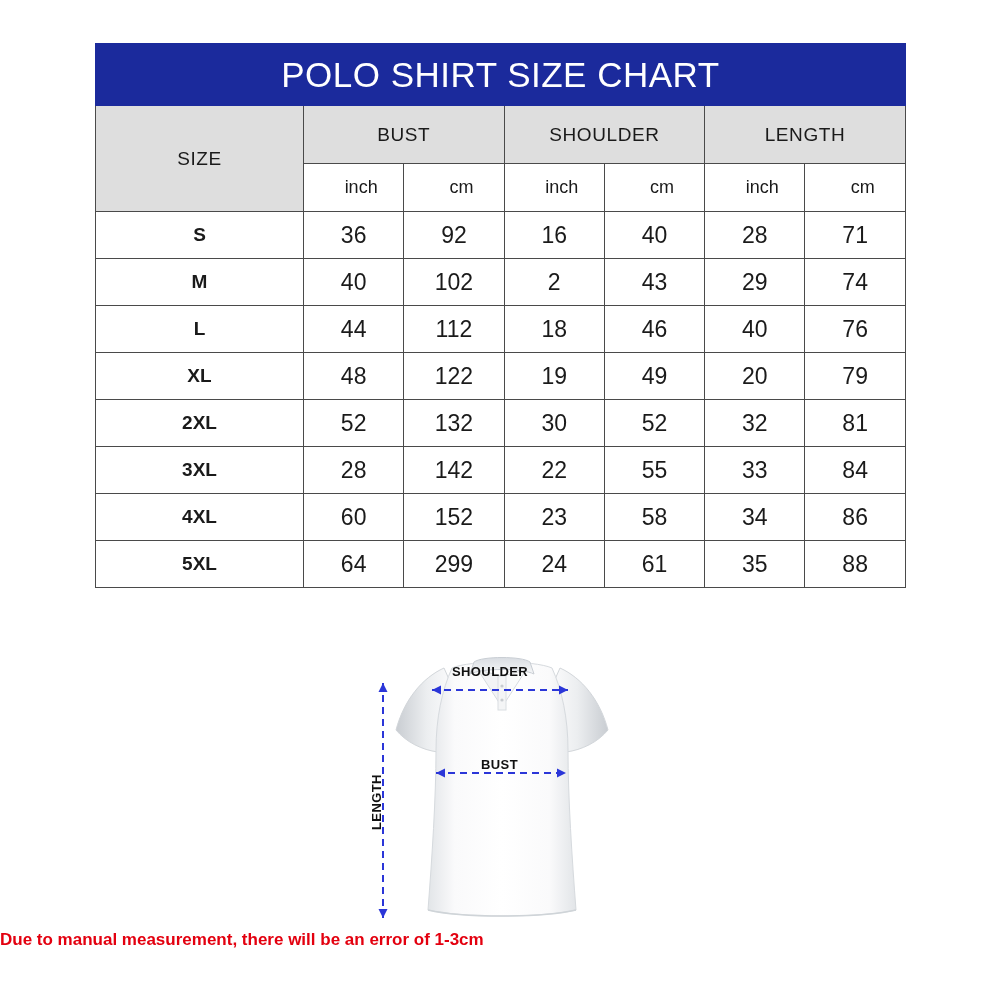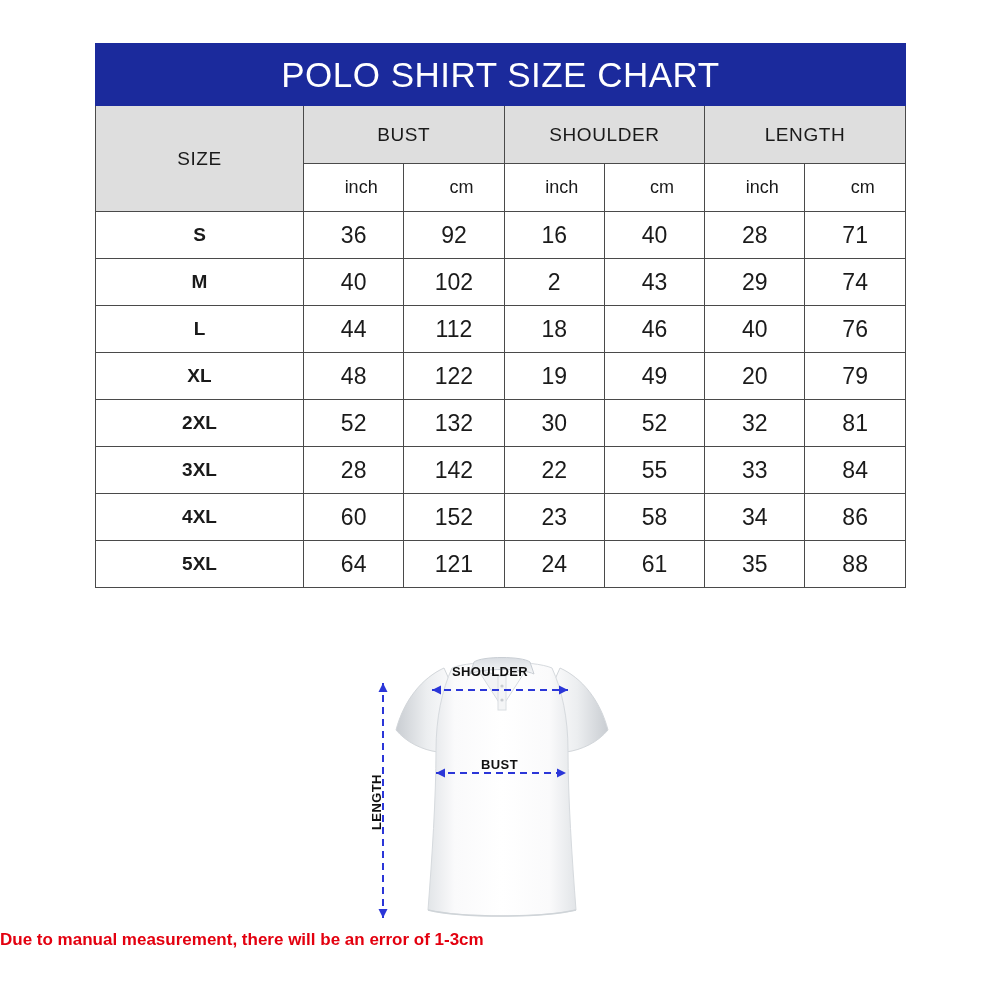--- a/index.html
+++ b/index.html
@@ -191,21 +191,21 @@
           <td>60</td>
           <td>152</td>
           <td>23</td>
           <td>58</td>
           <td>34</td>
           <td>86</td>
         </tr>
         <tr class="data-row">
           <td class="size-label">5XL</td>
           <td>64</td>
-          <td>121</td>
+          <td>299</td>
           <td>24</td>
           <td>61</td>
           <td>35</td>
           <td>88</td>
         </tr>
       </tbody>
     </table>
   </div>
 
   <div class="diagram">

